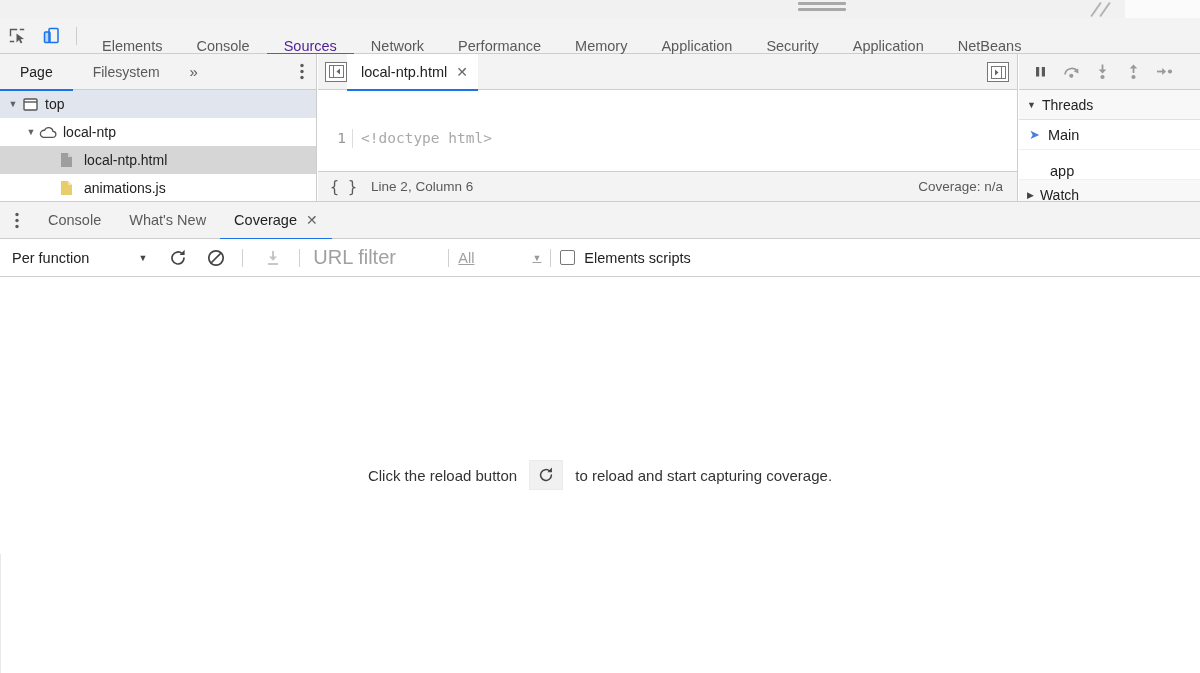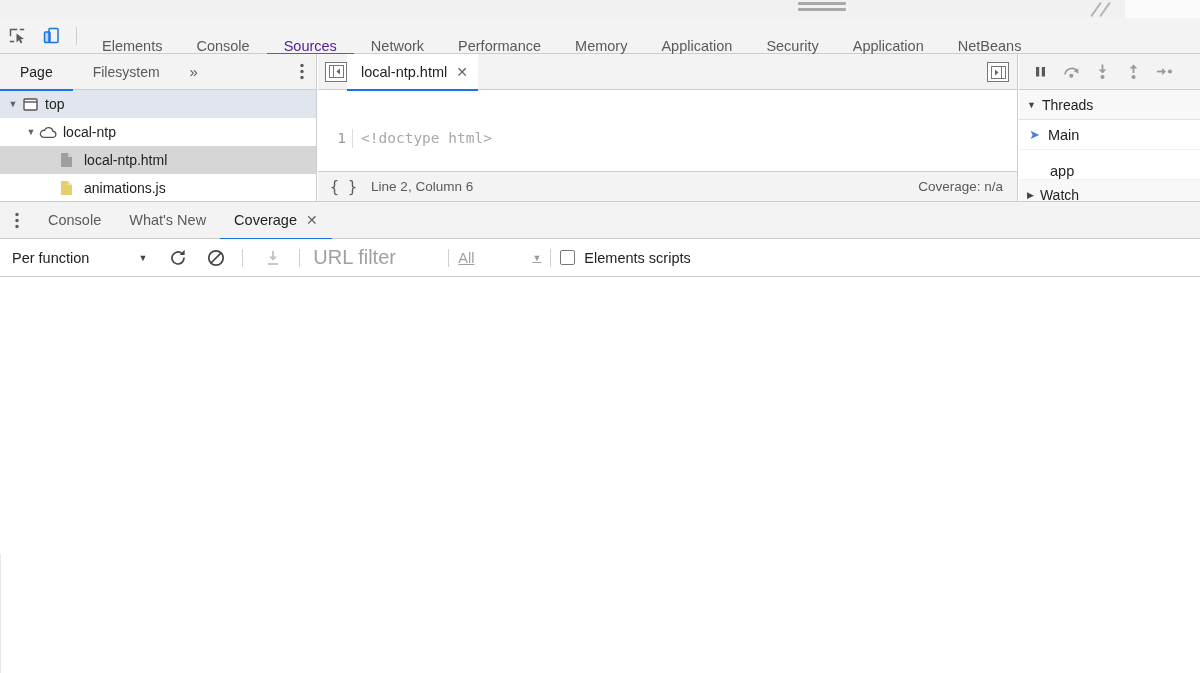--- a/index.html
+++ b/index.html
@@ -505,15 +505,25 @@
     <div class="ct-sep"></div>
 
     <div class="cb-row">
       <span class="checkbox"></span>
       <span>Elements scripts</span>
     </div>
   </div>
 
   <div class="coverage-body">
     <div class="left-edge"></div>
+    <div class="empty-msg">
+      <span>Click the reload button</span>
+      <span class="inline-reload">
+        <svg width="18" height="18" viewBox="0 0 20 20">
+          <path d="M16 10a6 6 0 1 1-1.9-4.4" stroke="#444" stroke-width="1.7" fill="none" stroke-linecap="round"></path>
+          <path d="M16.6 1.8 L16.6 7 L11.6 7 Z" fill="#444"></path>
+        </svg>
+      </span>
+      <span>to reload and start capturing coverage.</span>
+    </div>
   </div>
 
 </div>
 
 </body></html>

